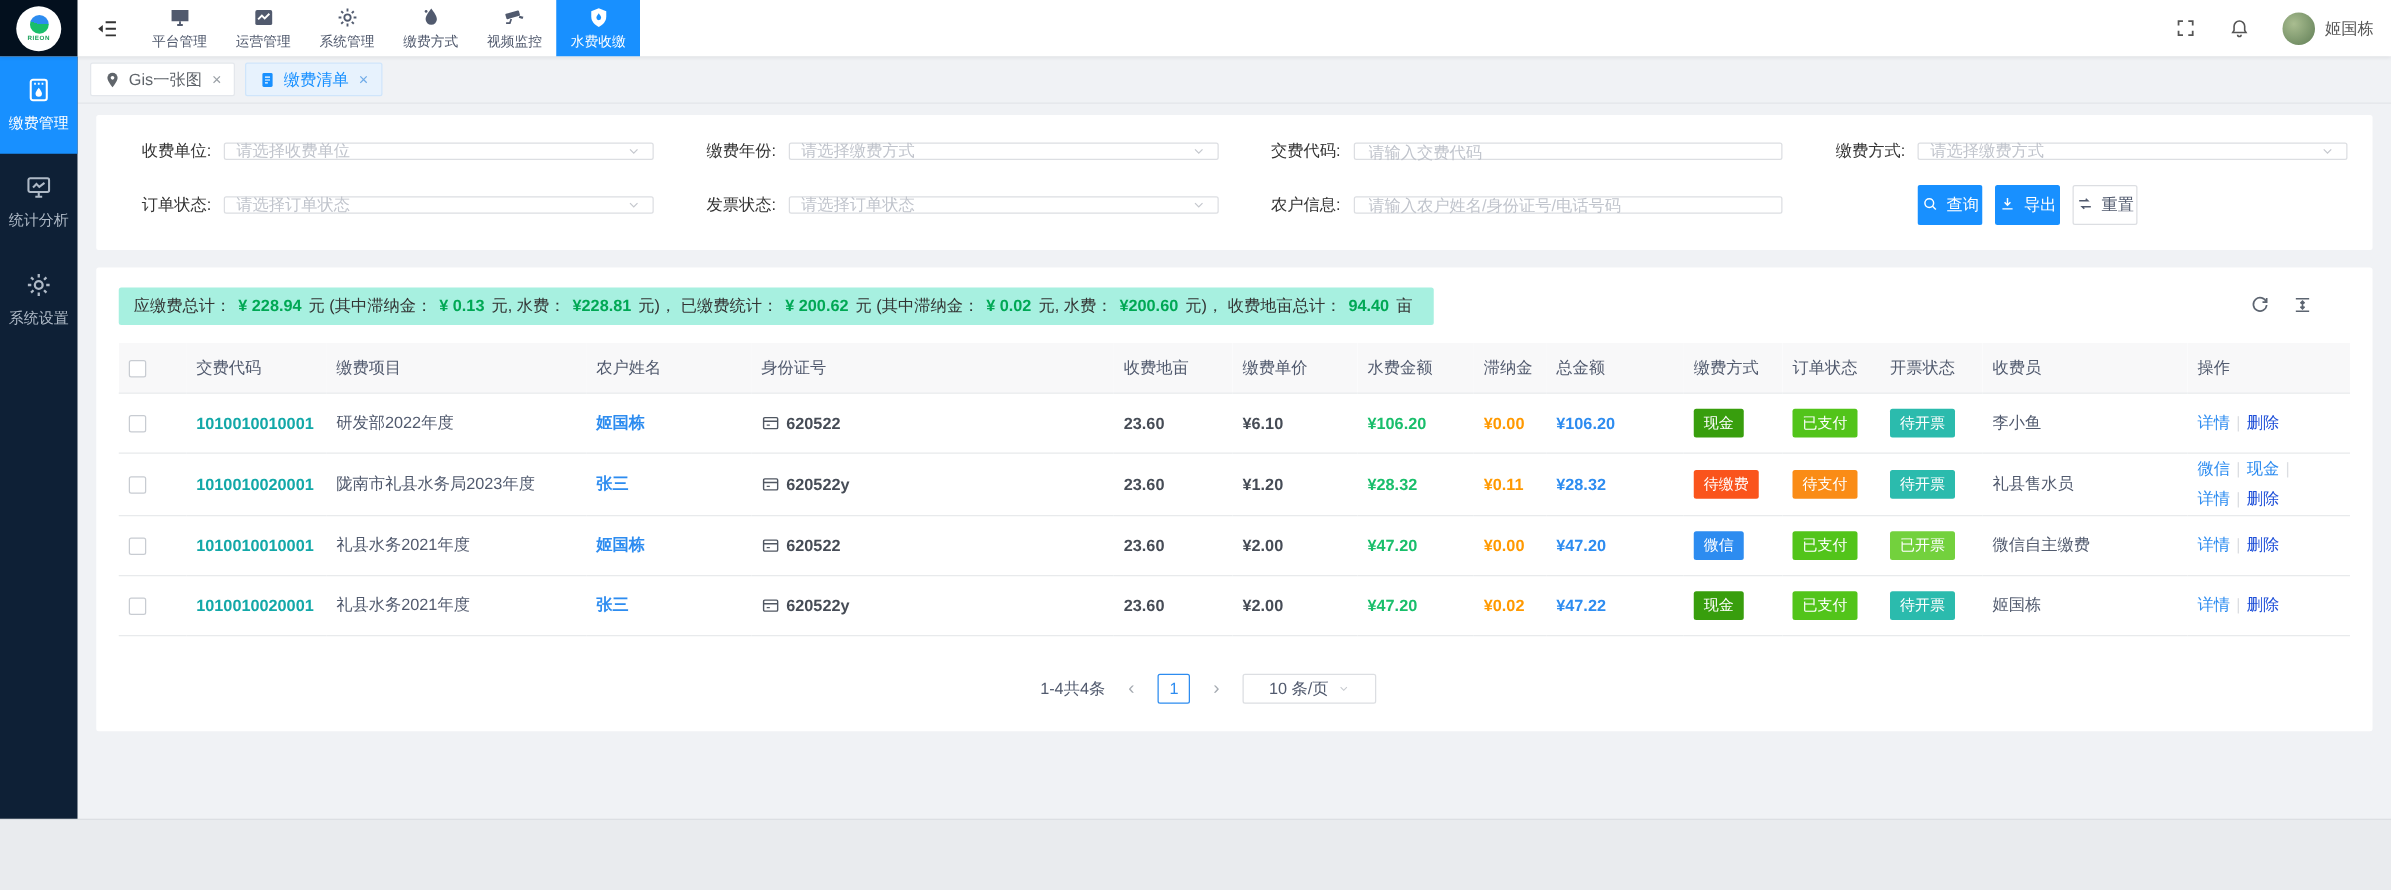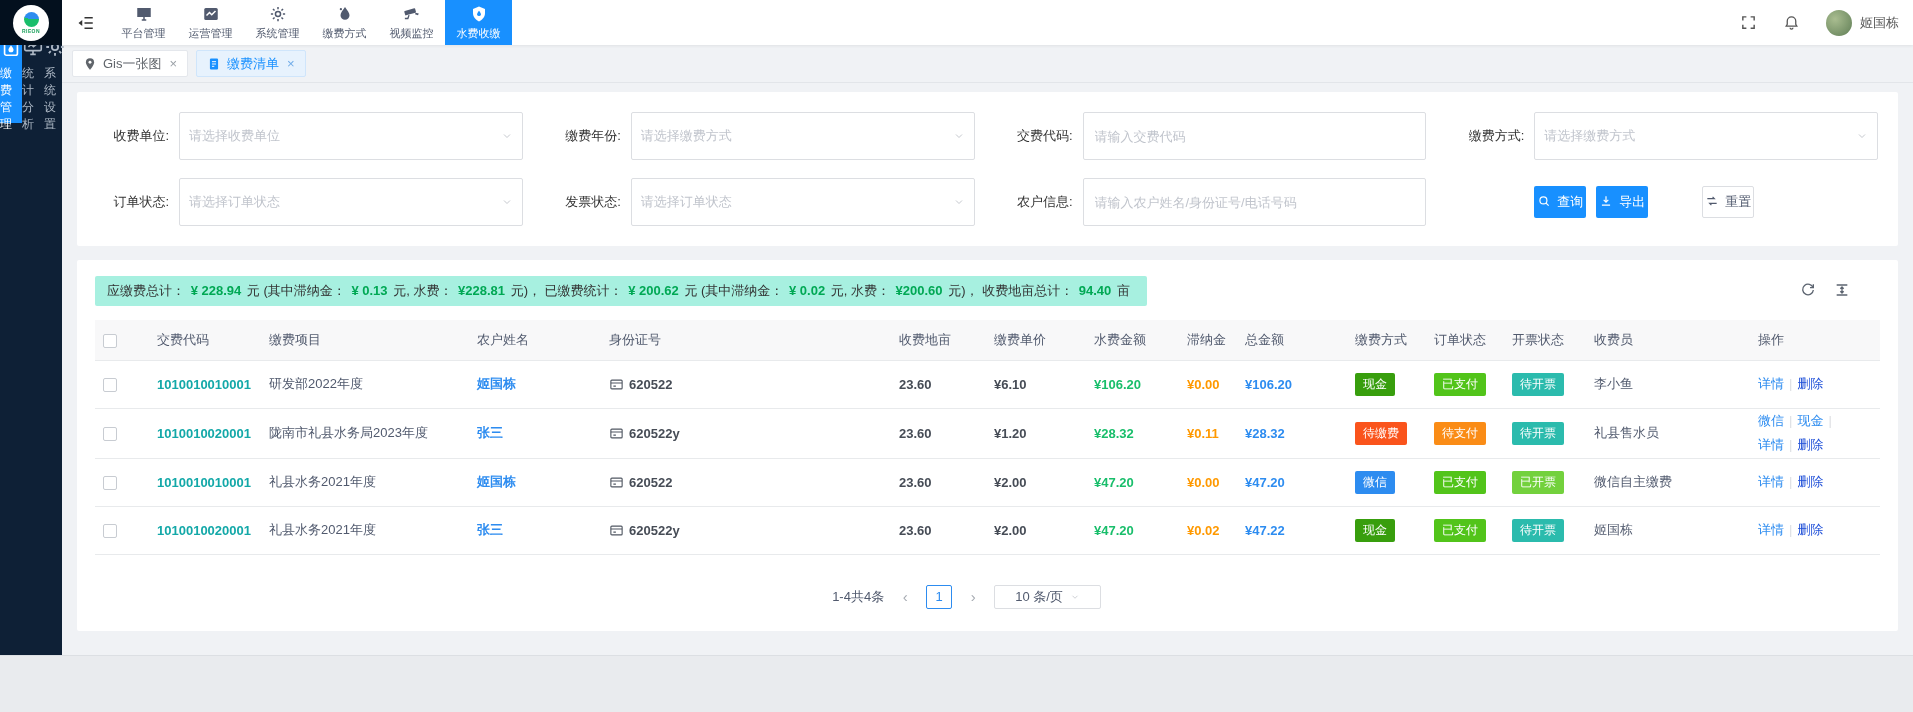--- a/index.html
+++ b/index.html
@@ -18,49 +18,49 @@
   .nav-item { width:67px; display:flex; flex-direction:column; align-items:center; justify-content:center; gap:3px; font-size:11px; color:#515a6e; cursor:pointer; }
   .nav-item svg { width:18px; height:18px; display:block; }
   .nav-item.active { background:#1890ff; color:#fff; }
   .topbar-right { margin-left:auto; display:flex; align-items:center; gap:26px; padding-right:14px; color:#555; }
   .tb-icon { display:flex; cursor:pointer; }
   .tb-icon svg { width:17px; height:17px; }
   .user { display:flex; align-items:center; gap:8px; cursor:pointer; }
   .avatar { width:26px; height:26px; border-radius:50%; background:radial-gradient(circle at 35% 35%, #a9bd90, #5f7d55); flex:none; }
 
   
-  .sidebar { position:absolute; top:45px; left:0; bottom:57px; width:62px; background:#0e2036; display:flex; flex-direction:row; z-index:5; }
+  .sidebar { position:absolute; top:45px; left:0; bottom:57px; width:62px; background:#0e2036; display:flex; flex-direction:column; z-index:5; }
   .side-item { height:78px; display:flex; flex-direction:column; align-items:center; justify-content:center; gap:7px; color:#aeb9c6; font-size:12px; cursor:pointer; }
   .side-item svg { width:22px; height:22px; }
   .side-item.active { background:#1890ff; color:#fff; }
 
   
   .tabbar { position:absolute; top:45px; left:62px; right:0; height:38px; display:flex; align-items:center; gap:8px; padding-left:10px; background:#f0f2f5; border-bottom:1px solid #e2e5e9; }
   .tab { display:flex; align-items:center; gap:6px; height:27px; padding:0 10px; background:#fff; border:1px solid #e4e7ec; border-radius:2px; color:#60656b; cursor:pointer; }
   .tab svg { width:14px; height:14px; }
   .tab.active { color:#1890ff; background:#e7f2fd; border-color:#cfe5fb; }
   .tab-close { font-size:13px; color:#9aa0a6; margin-left:2px; }
   .tab.active .tab-close { color:#6fabe8; }
 
   
   .main { position:absolute; top:83px; left:62px; right:0; bottom:57px; overflow:hidden; }
   .filter-panel { margin:9px 15px 0; background:#fff; border-radius:2px; padding:20px; display:grid; grid-template-columns:repeat(4,1fr); gap:18px 26px; }
   .f-field { display:flex; align-items:center; min-width:0; }
   .f-label { flex:none; width:72px; text-align:right; margin-right:10px; color:#333; white-space:nowrap; }
-  .f-control { flex:1; min-width:0; height:48px; border:1px solid #dcdee2; border-radius:2px; background:#fff; display:flex; align-items:center; padding:0 9px; color:#c0c4cc;gap:12px; }
+  .f-control { flex:1; min-width:0; height:14px; border:1px solid #dcdee2; border-radius:2px; background:#fff; display:flex; align-items:center; padding:0 9px; color:#c0c4cc;gap:12px; }
   .f-control input { border:0; outline:0; width:100%; font:inherit; color:#515a6e; background:transparent; }
   .f-control input::placeholder { color:#c0c4cc; }
   .f-placeholder { flex:1; white-space:nowrap; overflow:hidden; }
   .f-caret { flex:none; color:#c5c8ce; display:flex; }
   .f-caret svg { width:12px; height:12px; }
   .f-buttons { display:flex; align-items:center; gap:10px; padding-left:82px; }
   .btn { height:32px; display:inline-flex; align-items:center; gap:6px; padding:0 2px; border-radius:2px; font-size:13px; cursor:pointer; border:1px solid transparent; white-space:nowrap; }
   .btn svg { width:14px; height:14px; }
   .btn-primary { background:#1890ff; color:#fff; }
-  .btn-default { background:#fff; border-color:#dcdee2; color:#515a6e;margin-left:44px; }
+  .btn-default { background:#fff; border-color:#dcdee2; color:#515a6e; }
 
   .table-panel { margin:14px 15px 0; background:#fff; border-radius:2px; padding:16px 18px 22px; }
   .panel-head { display:flex; align-items:flex-start; justify-content:space-between; margin-bottom:14px; }
   .summary-bar { background:#a7f0e0; color:#333; padding:6px 12px; display:flex; align-items:center; white-space:nowrap; border-radius:2px; max-width:1060px; }
   .summary-bar .hl { color:#00a854; font-weight:bold; padding:0 2px; }
   .summary-refresh { margin-left:5px; display:flex; cursor:pointer; color:#2d8cf0; }
   .head-icons { display:flex; align-items:center; gap:18px; color:#5c6470; padding:6px 12px 0 0; }
   .head-icons svg { width:16px; height:16px; cursor:pointer; display:block; }
 
   table { border-collapse:collapse; width:100%; table-layout:fixed; }

